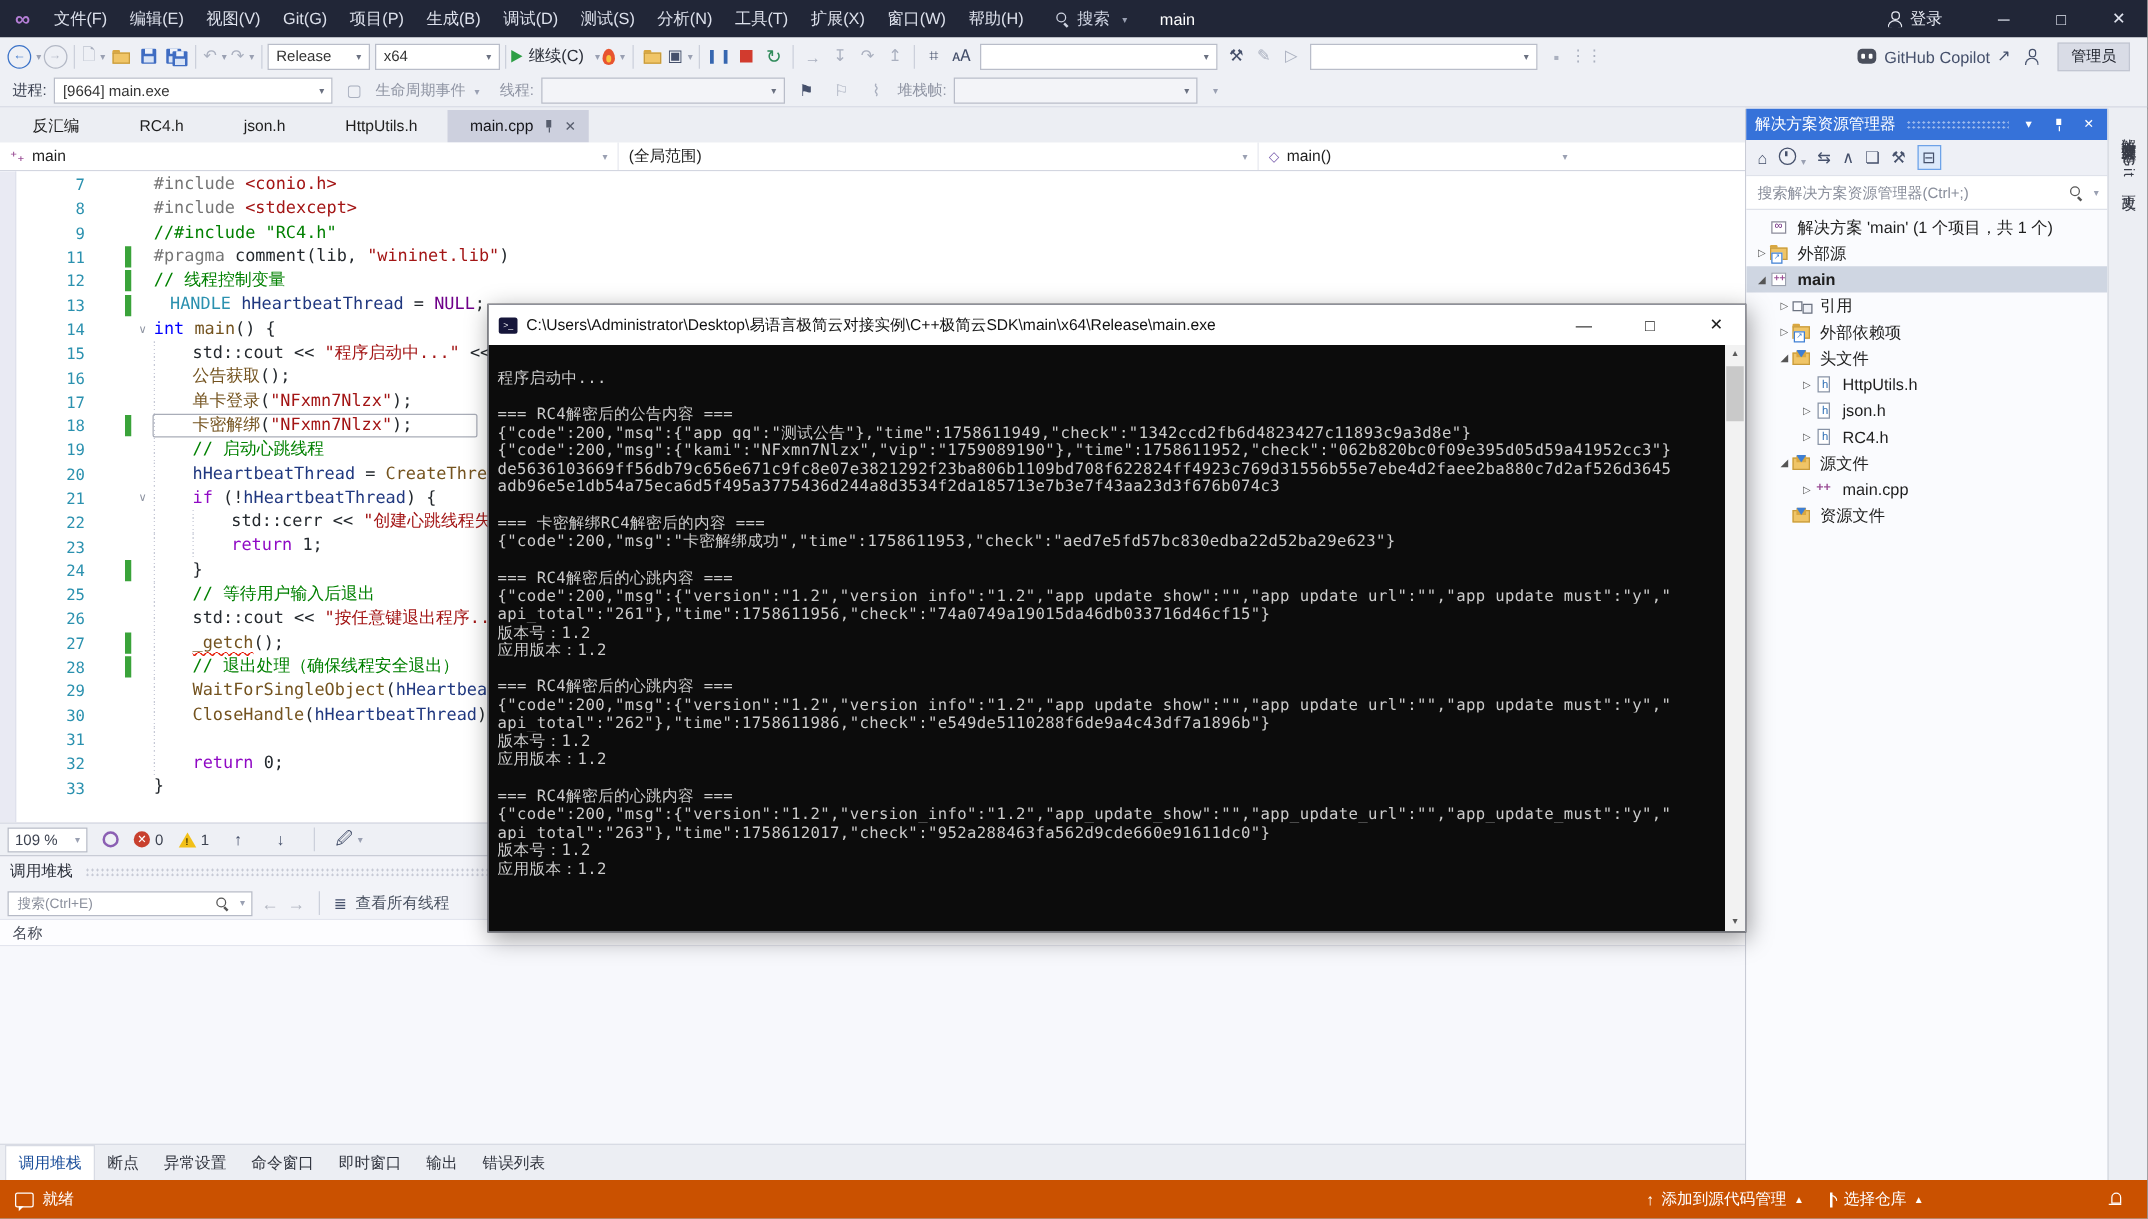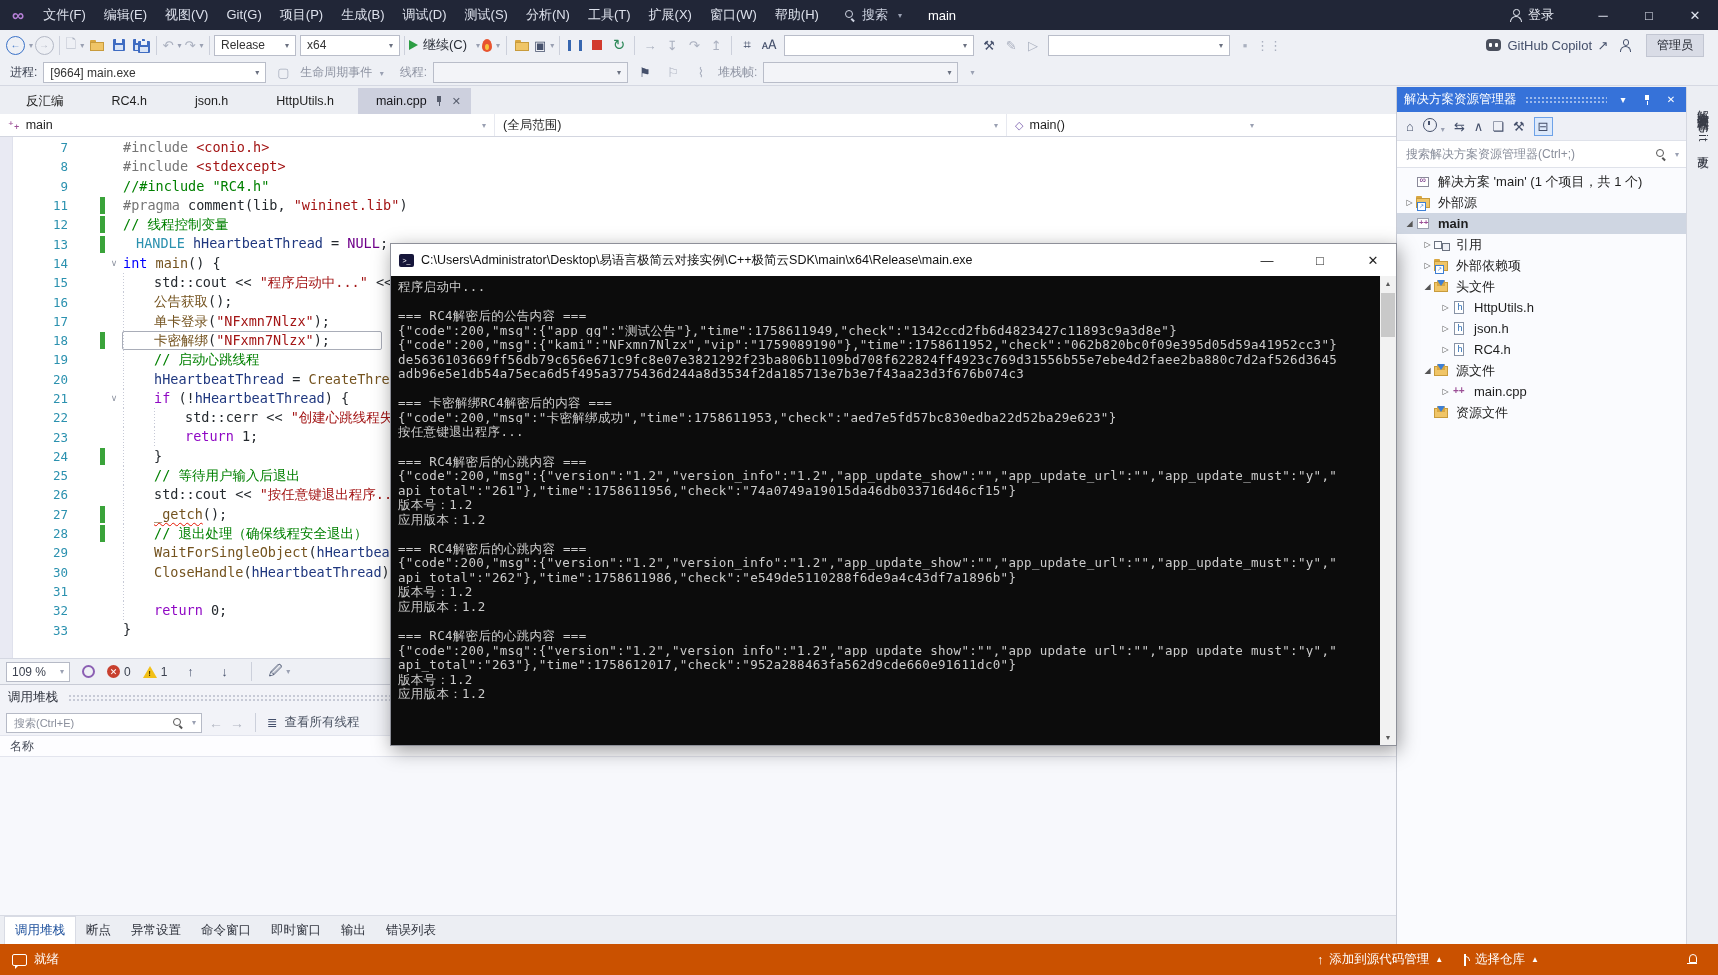--- a/index.html
+++ b/index.html
@@ -124,21 +124,21 @@
              align-items:center;font-size:12.5px;padding:0 12px;box-sizing:border-box;z-index:60;gap:7px}
   .sb-right{margin-left:auto;display:flex;align-items:center;gap:7px}
   .sb-item{display:flex;align-items:center;gap:6px;white-space:nowrap}
   
   .console{position:absolute;left:390px;top:243px;width:1007px;height:503px;z-index:40;border:1px solid #8e9099;
            background:#0c0c0c;box-shadow:2px 5px 18px rgba(0,0,0,.38);box-sizing:border-box}
   .ctitle{height:32px;background:#fff;display:flex;align-items:center;padding-left:8px;font-size:12.5px;color:#111;gap:7px}
   .ctname{flex:1;white-space:nowrap;overflow:hidden}
   .cbtn{width:46px;height:32px;display:flex;align-items:center;justify-content:center;font-size:13px;color:#222;flex:none}
   .cbody{position:relative;height:469px;overflow:hidden}
-  .ctext{position:absolute;left:7px;top:3px;right:18px;font-family:"DejaVu Sans Mono",monospace;font-size:12.5px;
+  .ctext{position:absolute;left:7px;top:18px;right:18px;font-family:"DejaVu Sans Mono",monospace;font-size:12.5px;
          color:#cccccc;letter-spacing:.3px;overflow:hidden}
   .cline{height:14.55px;white-space:pre;overflow:hidden}
   .cscroll{position:absolute;right:0;top:0;width:16px;height:100%;background:#f2f2f2}
   .csar{height:15px;display:flex;align-items:center;justify-content:center;font-size:7px;color:#5a5a5a}
   .csar.dn{position:absolute;bottom:0;left:0;width:16px}
   .csthumb{position:absolute;left:1px;top:17px;width:14px;height:44px;background:#c9c9c9}
   
   .sepanel{position:absolute;left:1396px;top:87px;width:290px;height:857px;background:#f5f6fa;border-left:1px solid #c9ccd6;
            display:flex;flex-direction:column;box-sizing:border-box}
   .sehead{height:25px;background:#3672d9;color:#fff;display:flex;align-items:center;padding:0 7px;font-size:12.5px;gap:8px;flex:none}
@@ -692,21 +692,20 @@
           <div class="cline">程序启动中...</div>
           <div class="cline"> </div>
           <div class="cline">=== RC4解密后的公告内容 ===</div>
           <div class="cline">{"code":200,"msg":{"app_gg":"测试公告"},"time":1758611949,"check":"1342ccd2fb6d4823427c11893c9a3d8e"}</div>
           <div class="cline">{"code":200,"msg":{"kami":"NFxmn7Nlzx","vip":"1759089190"},"time":1758611952,"check":"062b820bc0f09e395d05d59a41952cc3"}</div>
           <div class="cline">de5636103669ff56db79c656e671c9fc8e07e3821292f23ba806b1109bd708f622824ff4923c769d31556b55e7ebe4d2faee2ba880c7d2af526d3645</div>
           <div class="cline">adb96e5e1db54a75eca6d5f495a3775436d244a8d3534f2da185713e7b3e7f43aa23d3f676b074c3</div>
           <div class="cline"> </div>
           <div class="cline">=== 卡密解绑RC4解密后的内容 ===</div>
           <div class="cline">{"code":200,"msg":"卡密解绑成功","time":1758611953,"check":"aed7e5fd57bc830edba22d52ba29e623"}</div>
-          <div class="cline">按任意键退出程序...</div>
           <div class="cline"> </div>
           <div class="cline">=== RC4解密后的心跳内容 ===</div>
           <div class="cline">{"code":200,"msg":{"version":"1.2","version_info":"1.2","app_update_show":"","app_update_url":"","app_update_must":"y","</div>
           <div class="cline">api_total":"261"},"time":1758611956,"check":"74a0749a19015da46db033716d46cf15"}</div>
           <div class="cline">版本号：1.2</div>
           <div class="cline">应用版本：1.2</div>
           <div class="cline"> </div>
           <div class="cline">=== RC4解密后的心跳内容 ===</div>
           <div class="cline">{"code":200,"msg":{"version":"1.2","version_info":"1.2","app_update_show":"","app_update_url":"","app_update_must":"y","</div>
           <div class="cline">api_total":"262"},"time":1758611986,"check":"e549de5110288f6de9a4c43df7a1896b"}</div>

